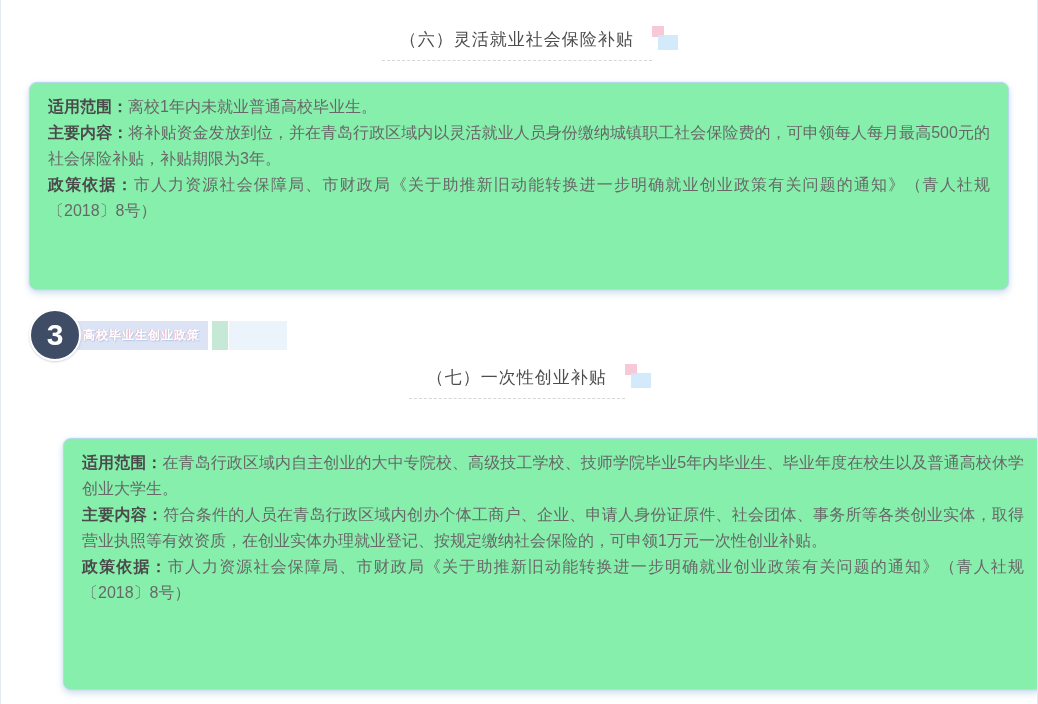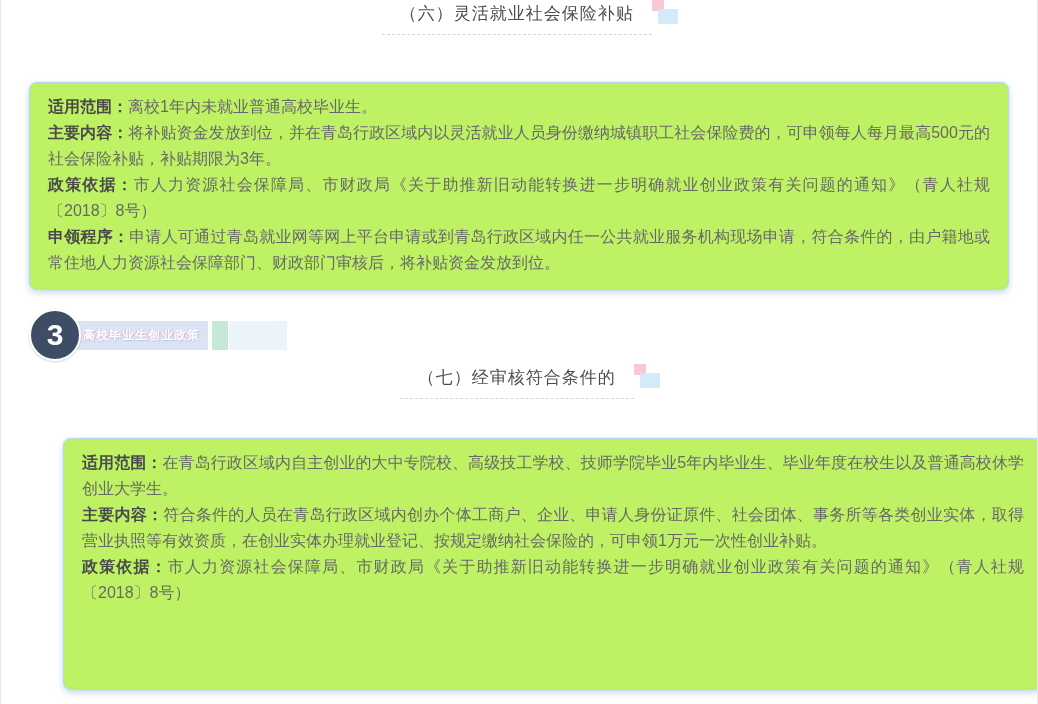--- a/index.html
+++ b/index.html
@@ -18,21 +18,21 @@
     overflow: hidden;
   }
 
   
   .subtitle-row {
     position: absolute;
     left: 0;
     width: 100%;
     text-align: center;
   }
-  .subtitle-row.first { top: 2px; }
+  .subtitle-row.first { top: 28px; }
   .subtitle-row.second { top: 366px; }
   .subtitle {
     position: relative;
     display: inline-block;
     font-size: 17px;
     color: #4d4d4d;
     letter-spacing: 1px;
     padding: 0 18px 9px 18px;
     border-bottom: 1px dashed #d6d6d6;
   }
@@ -53,21 +53,21 @@
     height: 15px;
     background: #cde8f8;
     opacity: 0.9;
   }
 
   
   .policy-box {
     position: absolute;
     left: 28px;
     width: 980px;
-    background: #bef264;
+    background: #86efac;
     border: 1px solid #b6d8ea;
     border-radius: 8px;
     box-shadow: 0 3px 7px rgba(140, 180, 215, 0.45), 0 0 2px rgba(160, 195, 225, 0.35);
     padding: 11px 18px 11px 18px;
   }
   .policy-box.first { top: 82px; height: 208px; }
   .policy-box.second { top: 438px; height: 252px; margin-left: 34px; }
   .policy-box p {
     font-size: 16px;
     line-height: 26px;
@@ -145,34 +145,33 @@
     <span style="position:relative; display:inline-block; width:0; height:0;">
       <i class="sq-pink" style="right:-8px; bottom:8px;"></i>
       <i class="sq-blue" style="right:-22px; bottom:-5px;"></i>
     </span>
   </div>
 
   <div class="policy-box first">
     <p><b>适用范围：</b><span>离校1年内未就业普通高校毕业生。</span></p>
     <p><b>主要内容：</b><span>将补贴资金发放到位，并在青岛行政区域内以灵活就业人员身份缴纳城镇职工社会保险费的，可申领每人每月最高500元的社会保险补贴，补贴期限为3年。</span></p>
     <p><b>政策依据：</b><span>市人力资源社会保障局、市财政局《关于助推新旧动能转换进一步明确就业创业政策有关问题的通知》（青人社规〔2018〕8号）</span></p>
-    <p><b>申领程序：</b><span>申请人可通过青岛就业网等网上平台申请或到青岛行政区域内任一公共就业服务机构现场申请，符合条件的，由户籍地或常住地人力资源社会保障部门、财政部门审核后，将补贴资金发放到位。</span></p>
   </div>
 
   <div class="chapter-row">
     <div class="chapter-badge">3</div>
     <div class="chapter-band">
       <span class="chapter-title">高校毕业生创业政策</span>
     </div>
     <div class="mint-block"></div>
     <div class="faint-block"></div>
   </div>
 
   <div class="subtitle-row second">
-    <span class="subtitle">（七）经审核符合条件的</span>
+    <span class="subtitle">（七）一次性创业补贴</span>
     <span style="position:relative; display:inline-block; width:0; height:0;">
       <i class="sq-pink" style="right:-8px; bottom:8px;"></i>
       <i class="sq-blue" style="right:-22px; bottom:-5px;"></i>
     </span>
   </div>
 
   <div class="policy-box second">
     <p><b>适用范围：</b><span>在青岛行政区域内自主创业的大中专院校、高级技工学校、技师学院毕业5年内毕业生、毕业年度在校生以及普通高校休学创业大学生。</span></p>
     <p><b>主要内容：</b><span>符合条件的人员在青岛行政区域内创办个体工商户、企业、申请人身份证原件、社会团体、事务所等各类创业实体，取得营业执照等有效资质，在创业实体办理就业登记、按规定缴纳社会保险的，可申领1万元一次性创业补贴。</span></p>
     <p><b>政策依据：</b><span>市人力资源社会保障局、市财政局《关于助推新旧动能转换进一步明确就业创业政策有关问题的通知》（青人社规〔2018〕8号）</span></p>

